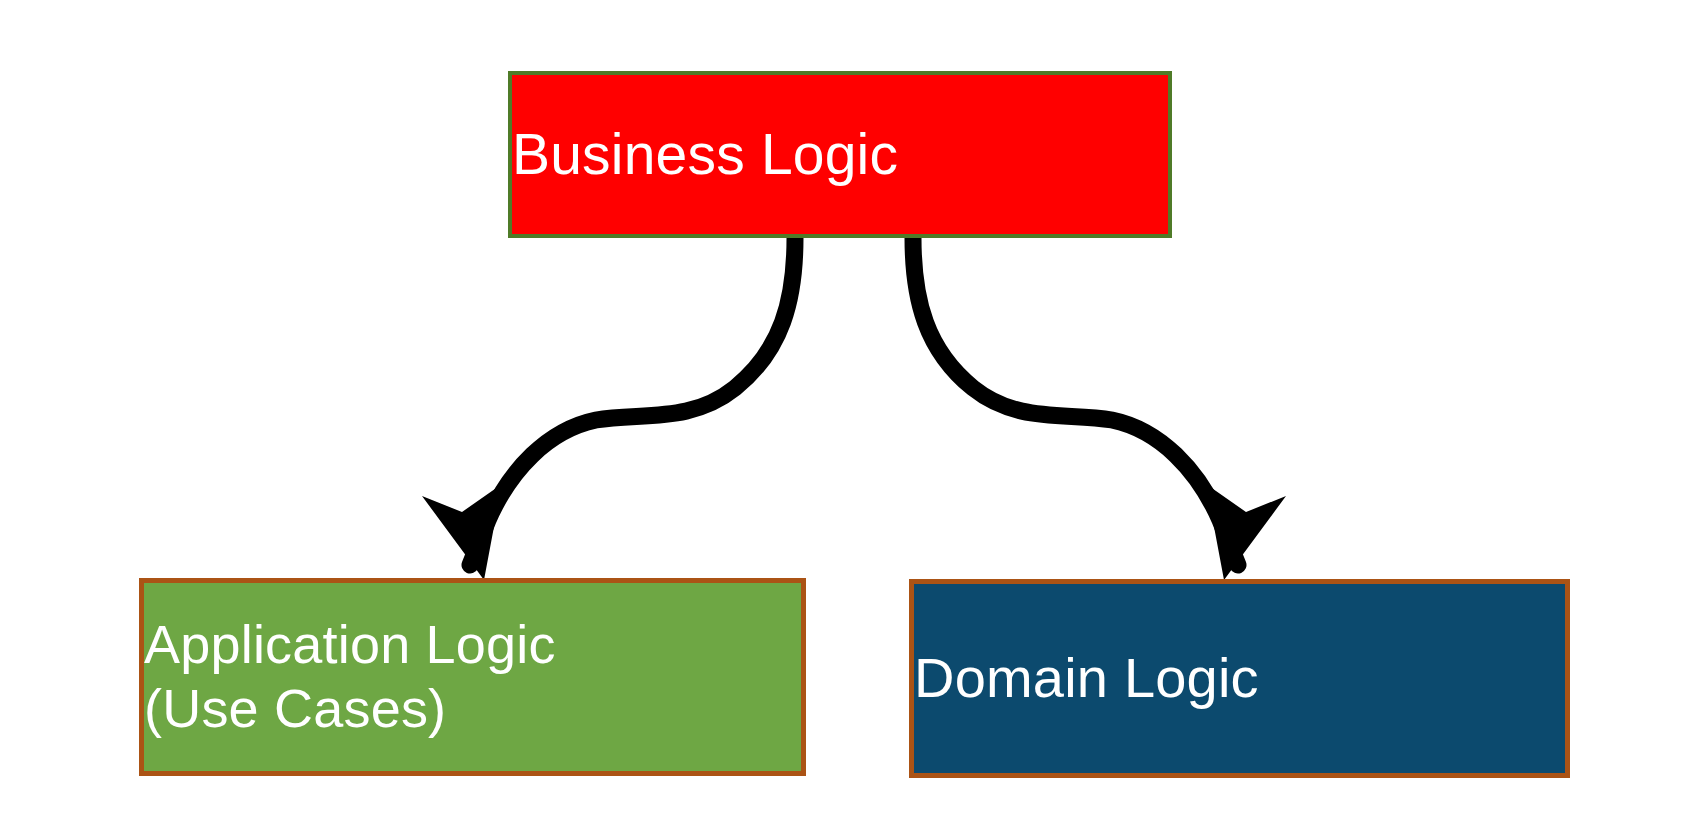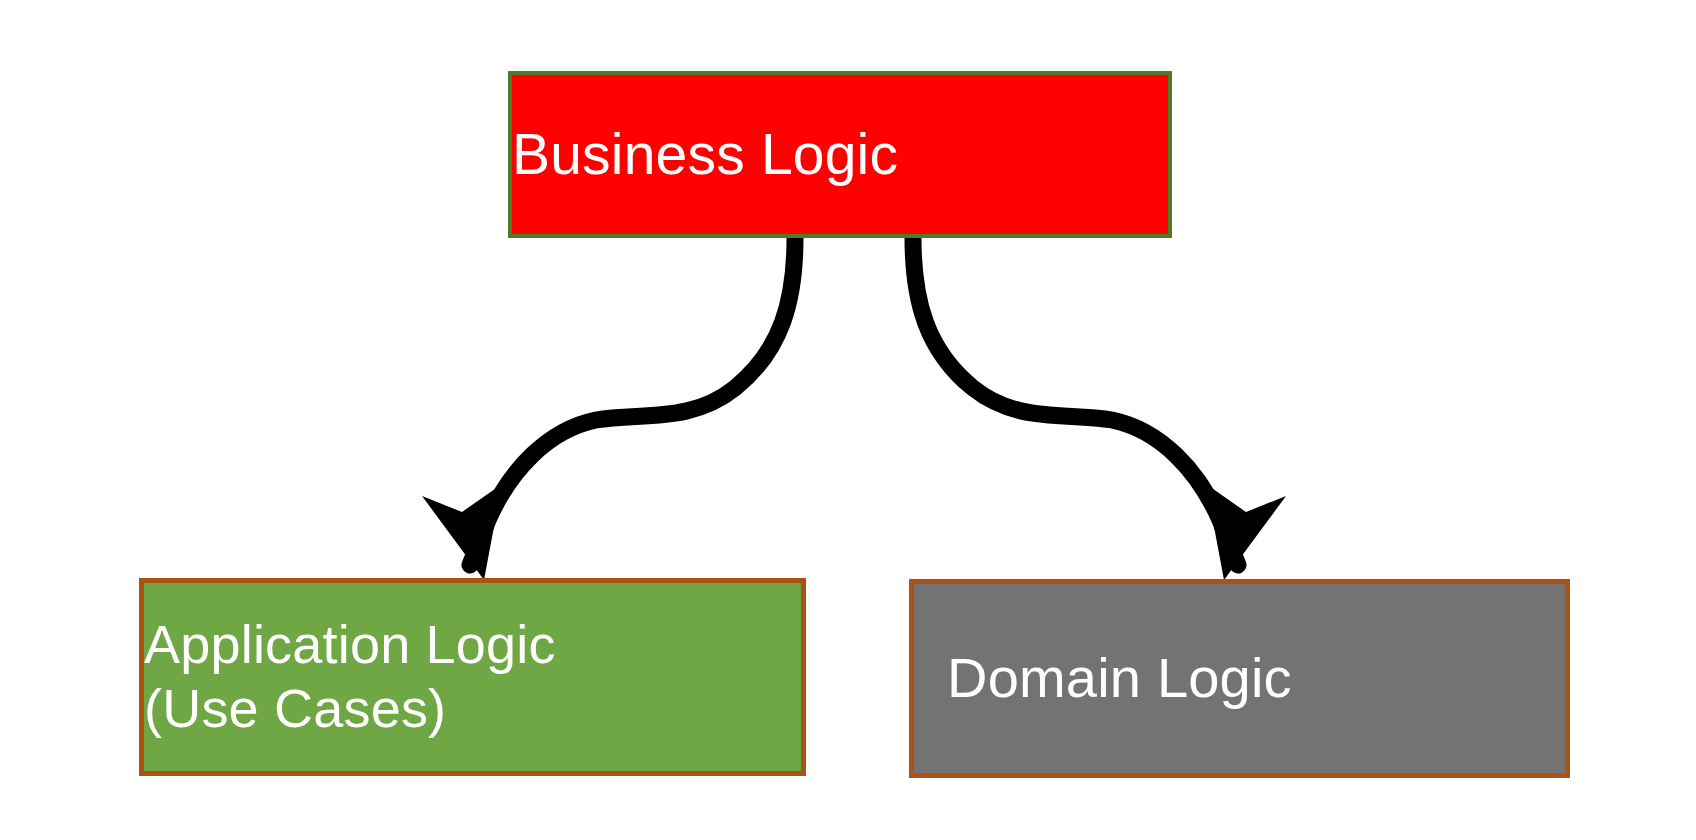--- a/index.html
+++ b/index.html
@@ -49,24 +49,23 @@
     height: 198px;
     background: #6EA744;
     border: 5px solid #AB5315;
     font-size: 54px;
   }
   #node-domain-logic {
     left: 909px;
     top: 579px;
     width: 661px;
     height: 199px;
-    background: #737373;
+    background: #0c4a6e;
     border: 5px solid #AB5315;
     font-size: 56px;
-    padding-left: 33px;
   }
   .node-label {
     display: block;
     width: 100%;
   }
   #edges {
     position: absolute;
     left: 0;
     top: 0;
     width: 1696px;

